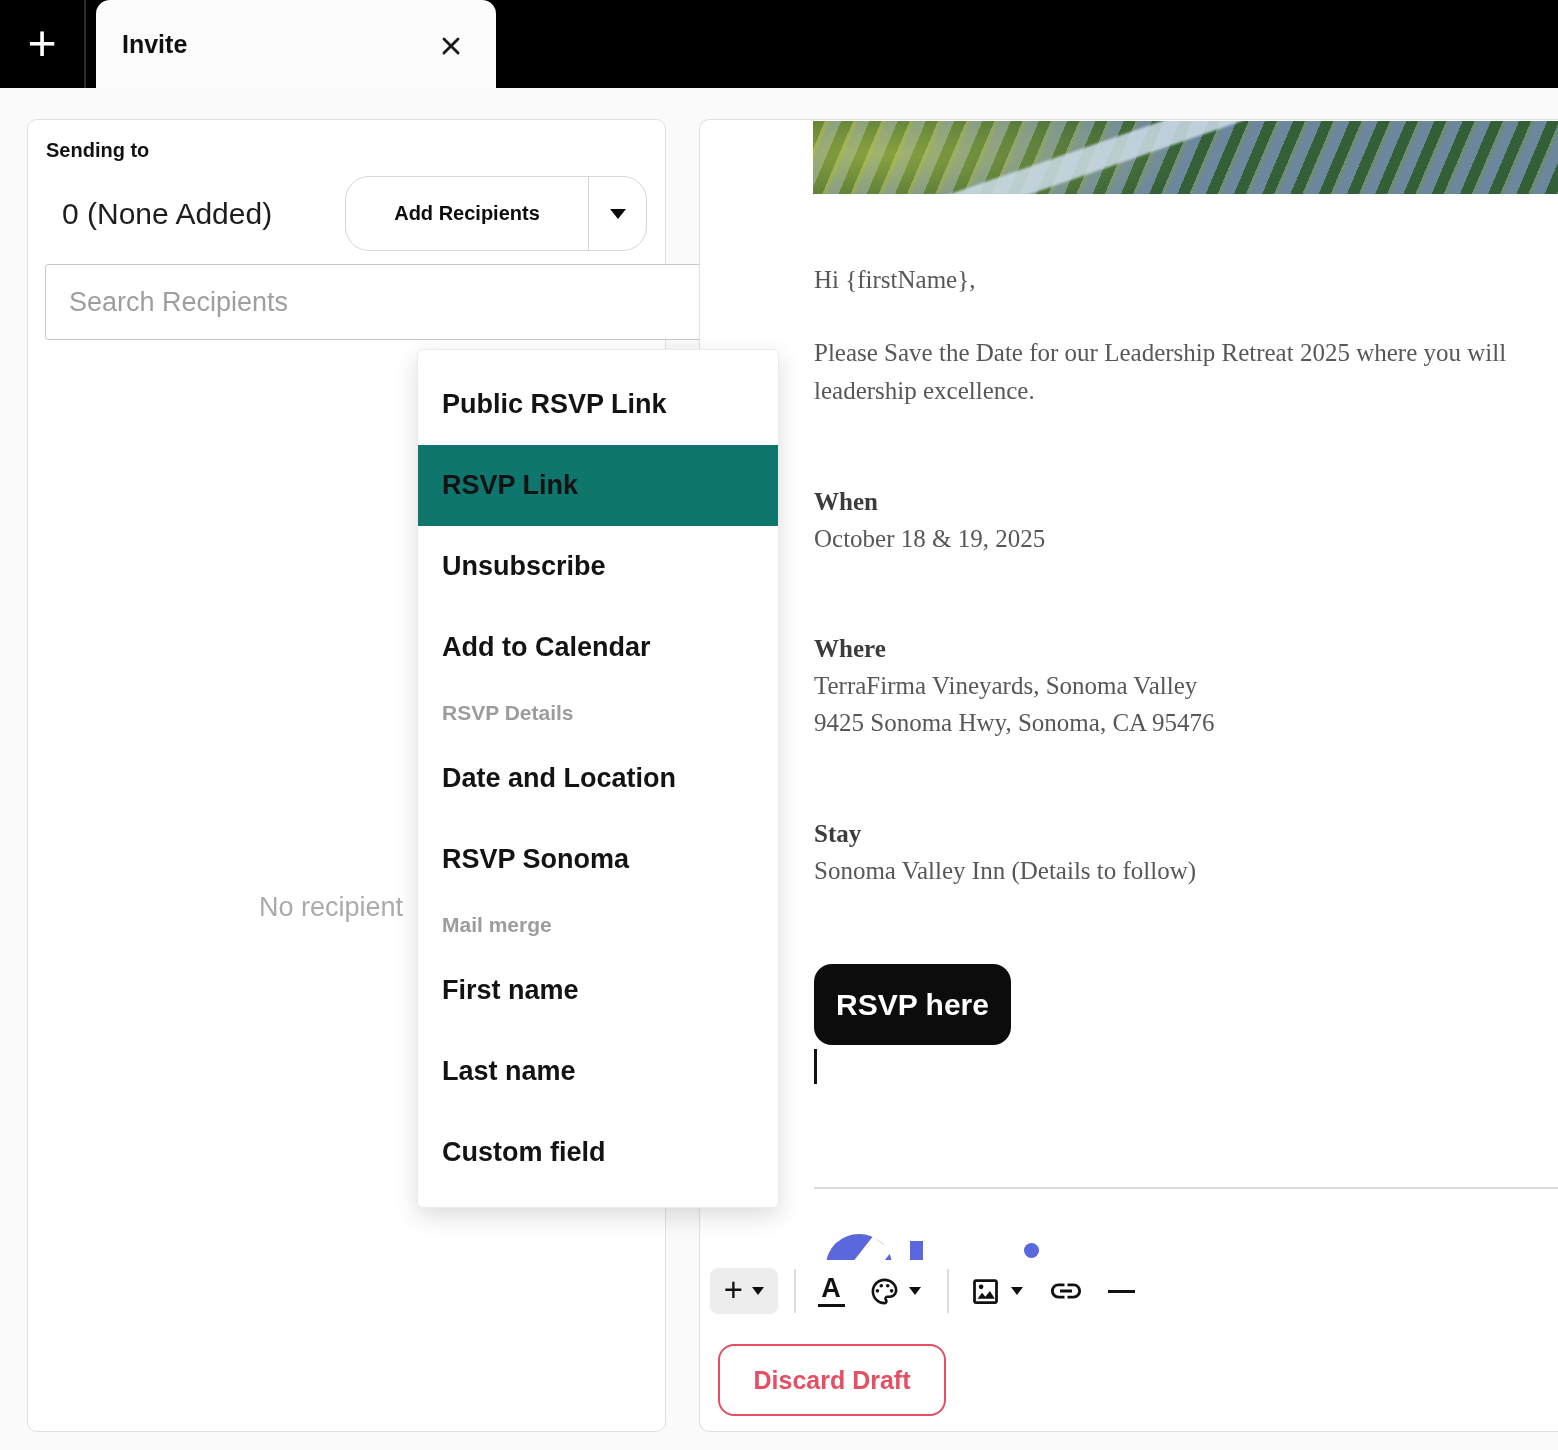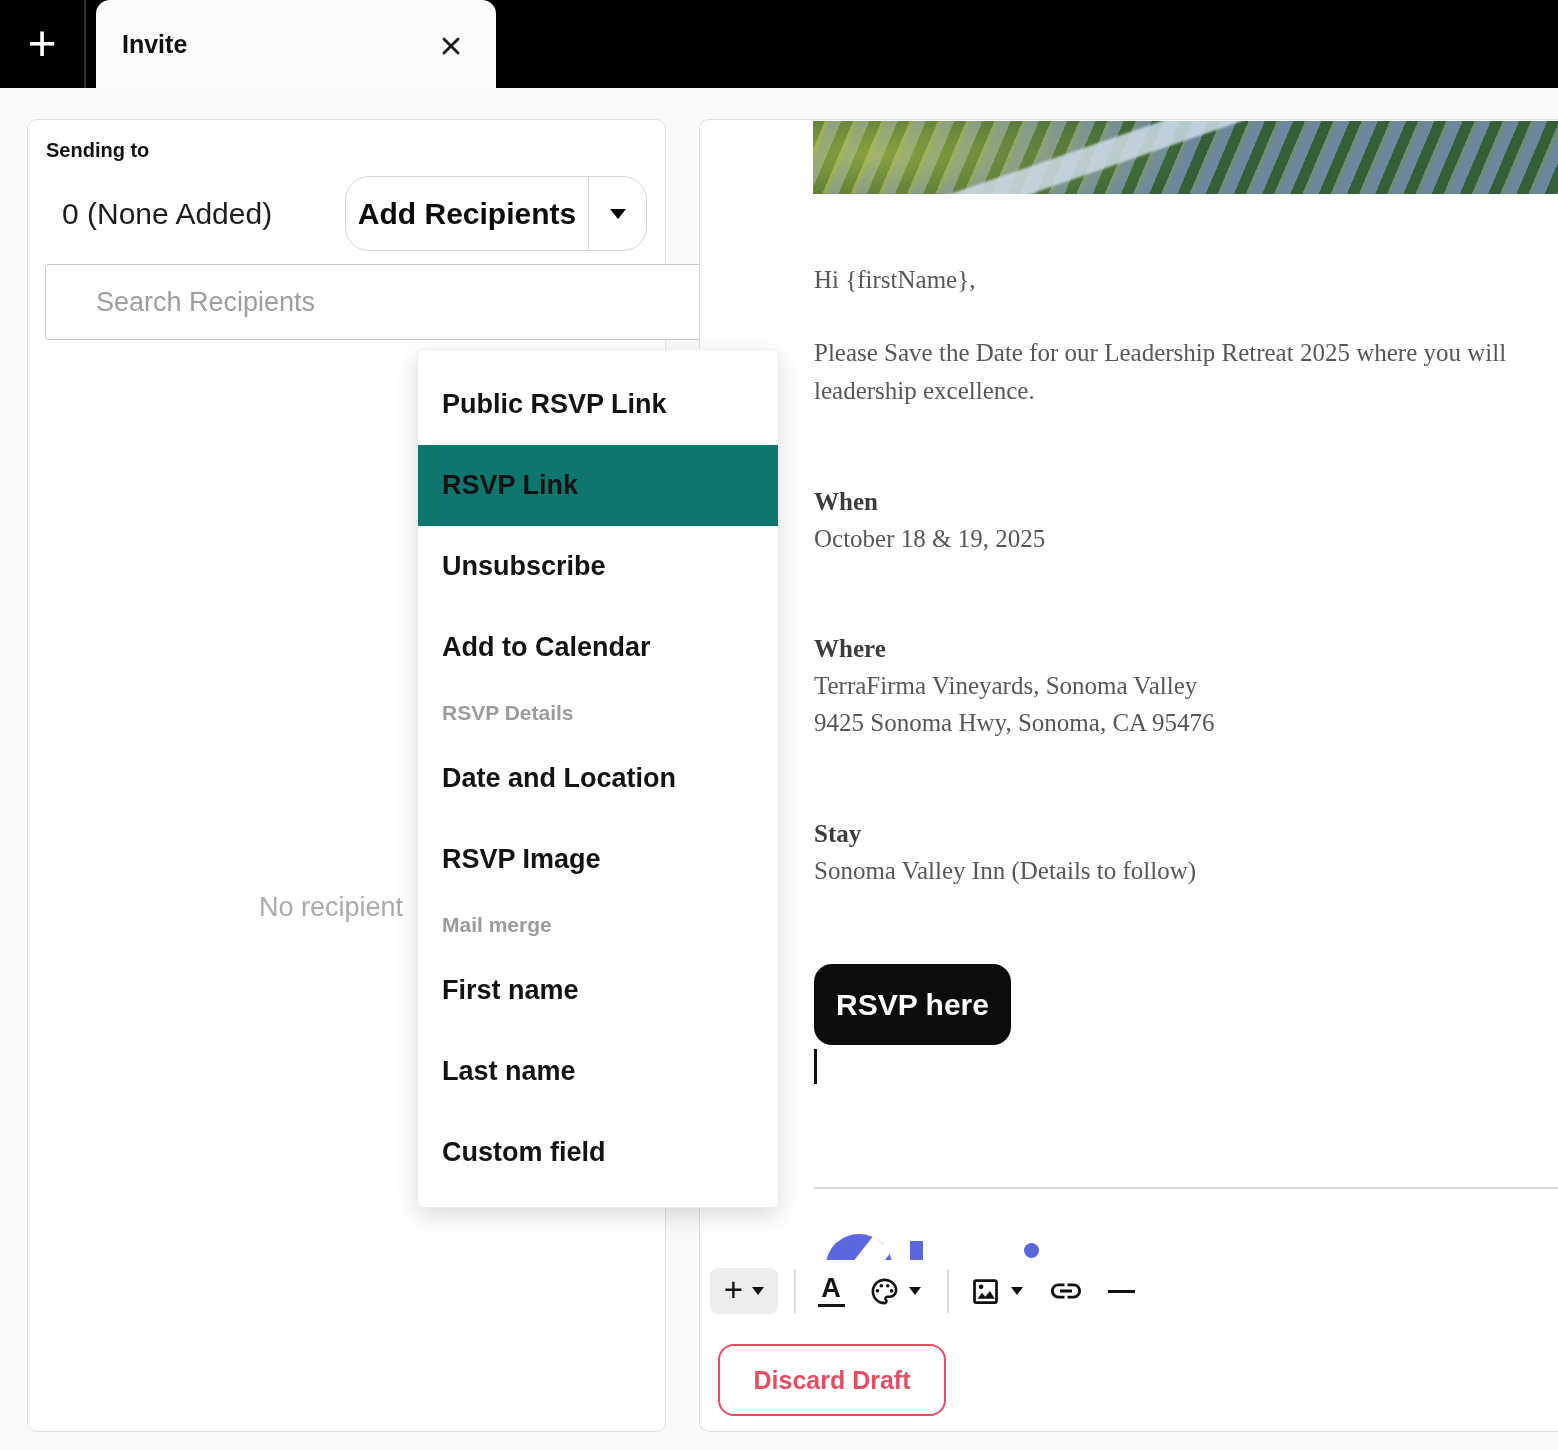--- a/index.html
+++ b/index.html
@@ -41,30 +41,30 @@
 
   
   .sending-to { position:absolute; left:18px; top:19px; font-size:20px; font-weight:bold; color:#111; }
   .recip-count { position:absolute; left:34px; top:77px; font-size:30px; color:#1d1d1d; }
   .add-split-btn {
     position:absolute; left:317px; top:56px; width:302px; height:75px;
     background:#fff; border:1.5px solid #d6d6d6; border-radius:24px;
     display:flex; overflow:hidden; cursor:pointer;
   }
   .add-main { flex:1; display:flex; align-items:center; justify-content:center;
-    font-size:30px; font-weight:bold; color:#0c0c0c; }
+    font-size:20px; font-weight:bold; color:#0c0c0c; }
   .add-arrow {
     width:58px; border-left:1.5px solid #d6d6d6;
     display:flex; align-items:center; justify-content:center;
   }
   .tri { width:0; height:0; border-left:8px solid transparent; border-right:8px solid transparent; border-top:10px solid #0a0a0a; }
   .tri-sm { width:0; height:0; border-left:6px solid transparent; border-right:6px solid transparent; border-top:8px solid #0f0f0f; }
   .search-box {
     position:absolute; left:17px; top:144px; width:732px; height:76px;
-    border:1.5px solid #c8c8c8; border-radius:3px; background:#fff;padding-left:27px;
+    border:1.5px solid #c8c8c8; border-radius:3px; background:#fff;
   }
   .search-box input {
     width:100%; height:100%; border:none; outline:none; background:transparent;
     padding-left:23px; font-size:27px; font-family:"Liberation Sans", sans-serif; color:#333;
   }
   .search-box input::placeholder { color:#9e9e9e; }
   .empty-text { position:absolute; left:231px; top:772px; font-size:27px; color:#ababab; white-space:nowrap; }
 
   
   .insert-menu {
@@ -263,19 +263,19 @@
 </div>
 
 <div class="insert-menu">
   <div class="menu-item">Public RSVP Link</div>
   <div class="menu-item highlighted">RSVP Link</div>
   <div class="menu-item">Unsubscribe</div>
   <div class="menu-item">Add to Calendar</div>
 
   <div class="menu-header">RSVP Details</div>
   <div class="menu-item">Date and Location</div>
-  <div class="menu-item">RSVP Image</div>
+  <div class="menu-item">RSVP Sonoma</div>
 
   <div class="menu-header">Mail merge</div>
   <div class="menu-item">First name</div>
   <div class="menu-item">Last name</div>
   <div class="menu-item">Custom field</div>
 </div>
 
 </body></html>

